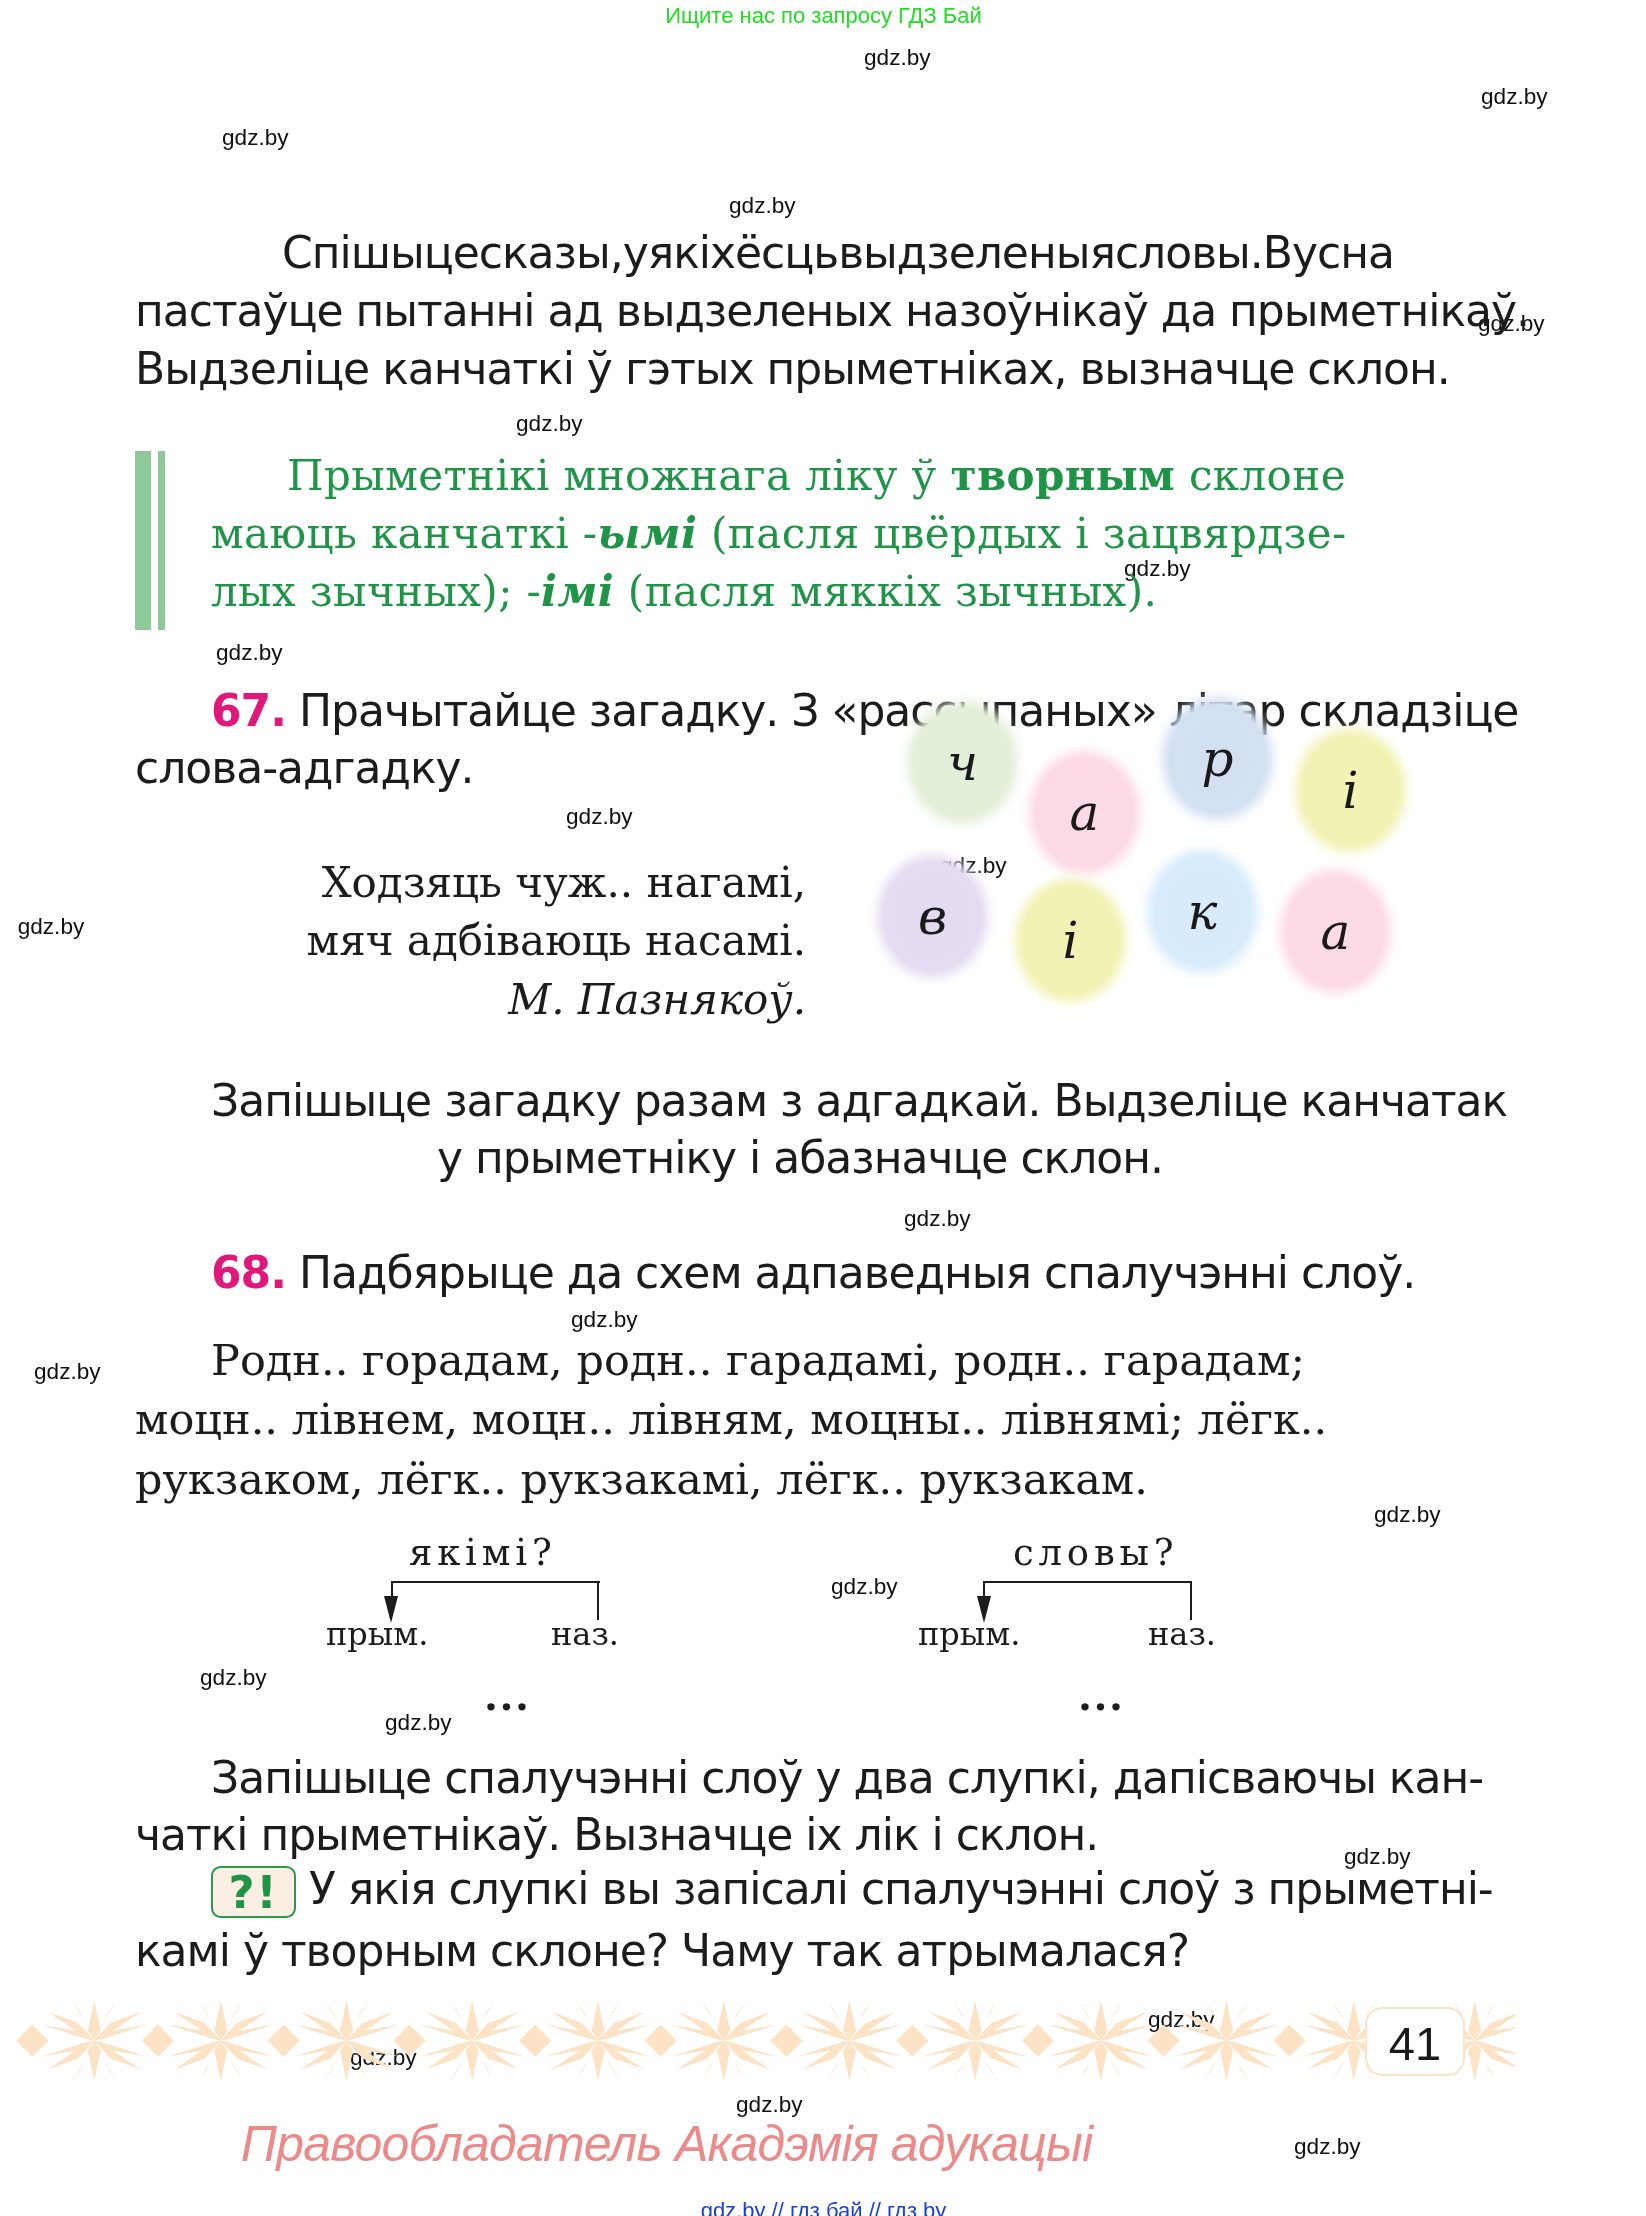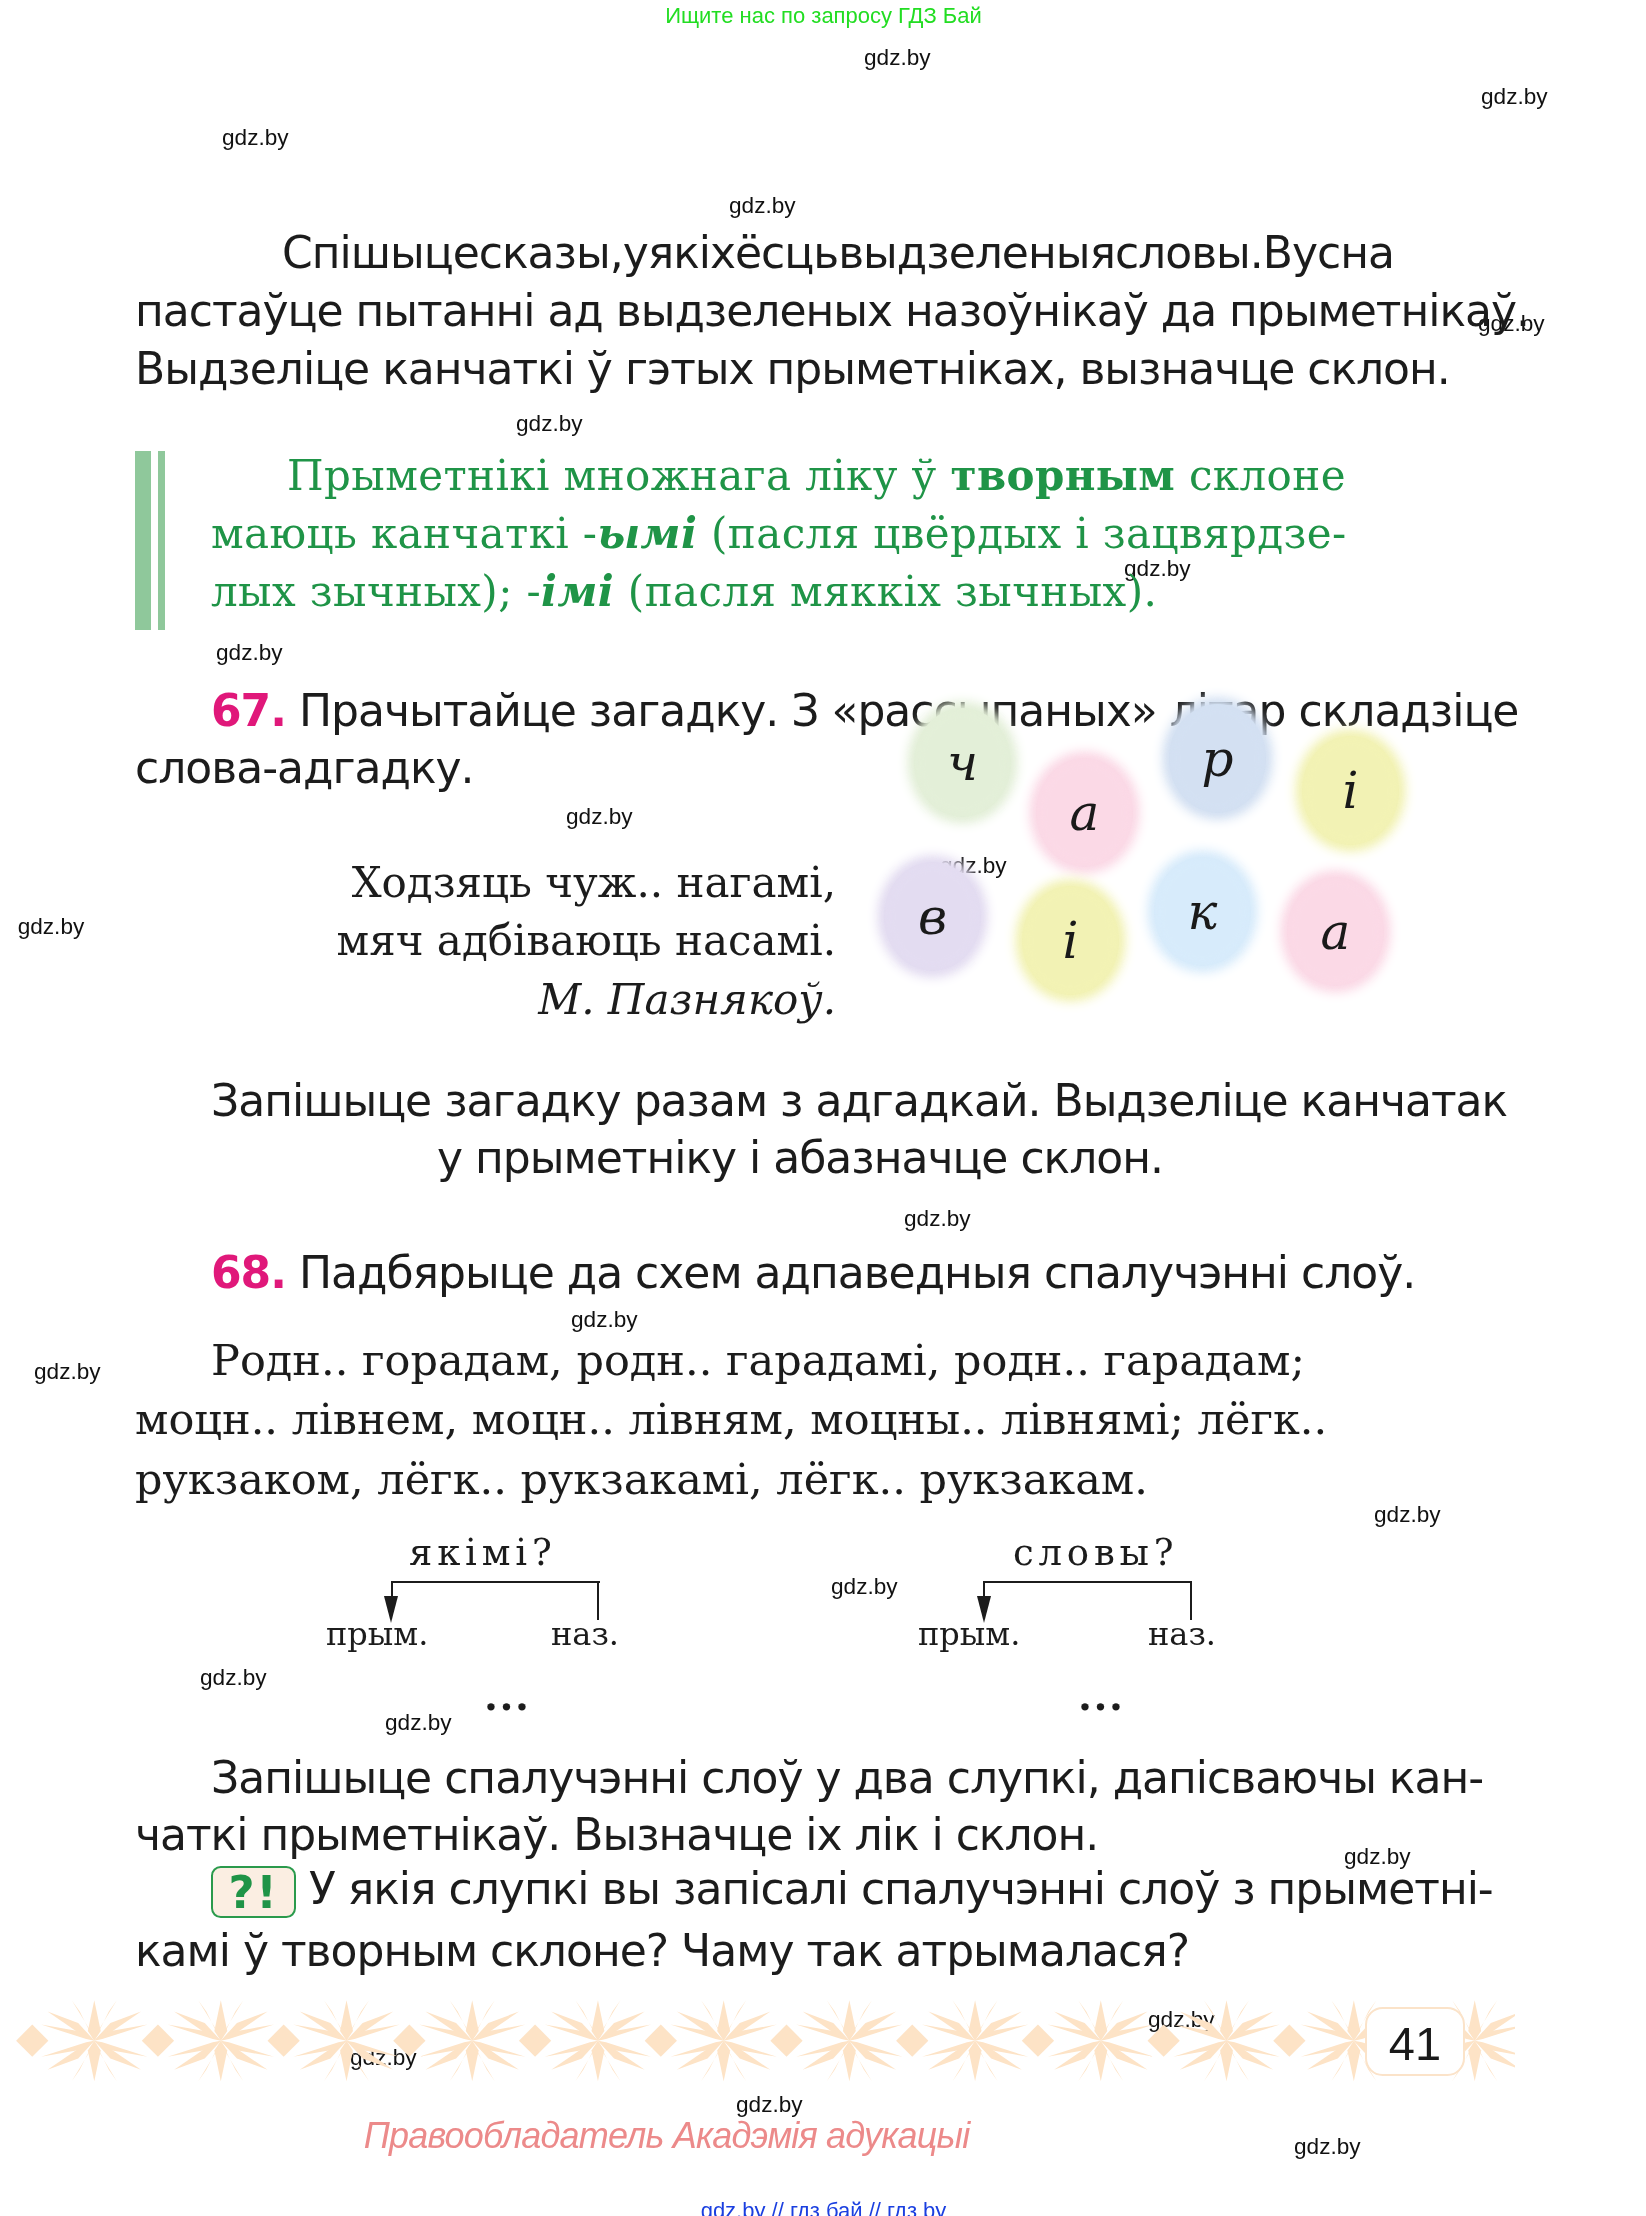--- a/index.html
+++ b/index.html
@@ -13,31 +13,31 @@
   .just { display:flex; justify-content:center; }
   .num { color:#e0187a; font-weight:bold; }
   .green-bar1 { position:absolute; left:135px; top:451px; width:16px; height:179px; background:#8fc89b; }
   .green-bar2 { position:absolute; left:158px; top:451px; width:7.3px; height:179px; background:#8fc89b; }
   .gtext { font-family:"DejaVu Serif", serif; font-size:42px; color:#1f9447; letter-spacing:0.4px; }
   .gtext b { font-weight:bold; }
   .gtext i { font-style:italic; font-weight:bold; }
   .blob { position:absolute; width:97px; height:109px; border-radius:50%; display:flex; align-items:center; justify-content:center; font-family:"DejaVu Serif", serif; font-style:italic; font-size:50px; color:#1a1a1a; filter:blur(0px); }
   .blob::before { content:""; position:absolute; inset:0; border-radius:50%; background:inherit; filter:blur(4.8px); z-index:-1; }
   .blob span { position:relative; }
-  .riddle { position:absolute; right:811px; text-align:right; font-family:"DejaVu Serif", serif; font-size:42px; color:#1c1c1c; white-space:nowrap; }
+  .riddle { position:absolute; right:841px; text-align:right; font-family:"DejaVu Serif", serif; font-size:42px; color:#1c1c1c; white-space:nowrap; }
   .schema-q { position:absolute; font-family:"DejaVu Serif", serif; font-size:37px; letter-spacing:4.8px; color:#1c1c1c; }
   .schema-w { position:absolute; font-family:"DejaVu Serif", serif; font-size:32px; color:#1c1c1c; }
   .hline { position:absolute; height:2.4px; background:#1c1c1c; }
   .vline { position:absolute; width:2.4px; background:#1c1c1c; }
   .arrow { position:absolute; width:0; height:0; border-left:7.3px solid transparent; border-right:7.3px solid transparent; border-top:27px solid #1c1c1c; }
   .dots { position:absolute; font-family:"DejaVu Serif", serif; font-size:40px; font-weight:bold; color:#1c1c1c; letter-spacing:1.6px; }
   .qbadge { display:inline-block; width:85px; height:52px; border:2.4px solid #2a9a4c; border-radius:9.7px; background:#fbeee2; color:#1f9447; font-weight:bold; font-size:45px; text-align:center; line-height:50px; vertical-align:middle; margin-right:13px; letter-spacing:1.6px; box-sizing:border-box; }
   .ornament { position:absolute; left:0; top:1997px; width:1515px; height:89px; }
   .pagenum { position:absolute; left:1365px; top:2007px; width:100px; height:69px; border-radius:17.7px; background:#fff; border:2.4px solid #fbe3c9; font-family:"Liberation Sans", sans-serif; font-size:47px; color:#1a1a1a; text-align:center; line-height:69px; box-sizing:border-box; }
-  .copyright { position:absolute; top:2115px; left:0; width:1333px; text-align:center; font-family:"Liberation Sans", sans-serif; font-style:italic; font-size:36px; color:#ec8a8a; letter-spacing:-0.8px; }
+  .copyright { position:absolute; top:2115px; left:0; width:1333px; text-align:center; font-family:"Liberation Sans", sans-serif; font-style:italic; font-size:50px; color:#ec8a8a; letter-spacing:-0.8px; }
   .bottomlinks { position:absolute; top:2198px; left:0; width:1647px; text-align:center; font-family:"Liberation Sans", sans-serif; font-size:22px; color:#1a3fe0; }
 </style>
 </head>
 <body>
 
 <div class="topbanner">Ищите нас по запросу ГДЗ Бай</div>
 
 <div id="wm-layer">
     <div class="wm" style="left: 864px; top: 45px;">gdz.by</div>
     <div class="wm" style="left: 1481px; top: 84px;">gdz.by</div>

